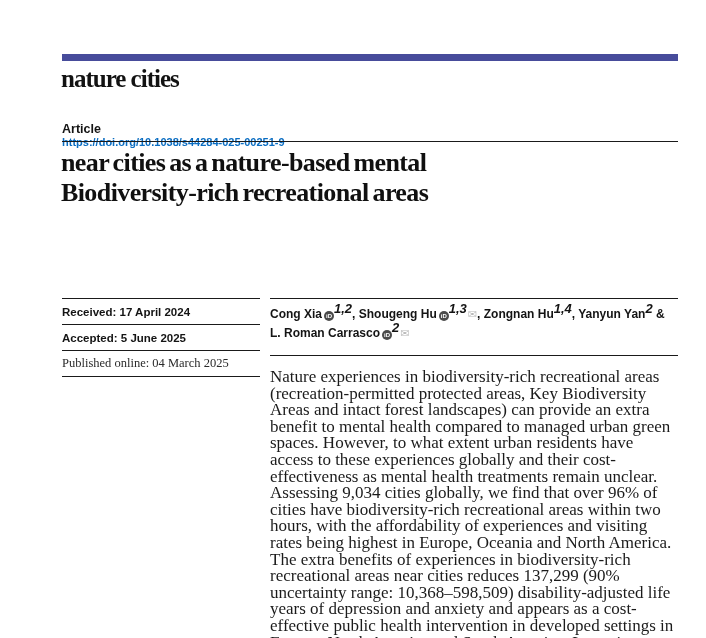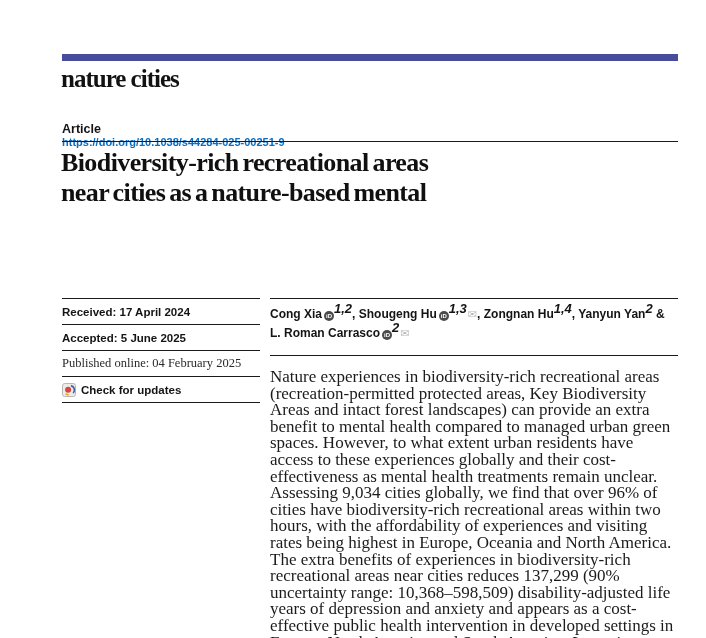--- a/index.html
+++ b/index.html
@@ -169,43 +169,30 @@
   <div class="journal-logo">nature cities</div>
 
   <div class="header-row">
     <span class="article-label">Article</span>
     <a class="doi-link" href="#">https://doi.org/10.1038/s44284-025-00251-9</a>
   </div>
 
   <div class="header-rule"></div>
 
   <h1 class="article-title">
+    <div>near cities as a nature-based mental</div>
     <div>Biodiversity-rich recreational areas</div>
-    <div>near cities as a nature-based mental</div>
   </h1>
 
   <div class="columns">
 
     <div class="left-col">
       <div class="meta-row">Received: 17 April 2024</div>
       <div class="meta-row">Accepted: 5 June 2025</div>
-      <div class="meta-row serif">Published online: 04 February 2025</div>
-      <div class="meta-row">
-        <button class="check-updates-btn">
-          <span class="crossmark-icon">
-            <svg width="14" height="14" viewBox="0 0 14 14" xmlns="http://www.w3.org/2000/svg">
-              <rect x="0.5" y="0.5" width="13" height="13" rx="2.2" fill="#edebe7" stroke="#b9b7b2"></rect>
-              <path d="M9 2.6 a4.6 4.6 0 0 1 2.2 7.6" stroke="#3b66a8" stroke-width="1.7" fill="none"></path>
-              <path d="M3.6 10.6 a4.4 4.4 0 0 0 3.2 1.1" stroke="#e3a72f" stroke-width="1.5" fill="none"></path>
-              <circle cx="6.1" cy="6.7" r="3" fill="#d8453e"></circle>
-            </svg>
-          </span>
-          <span>Check for updates</span>
-        </button>
-      </div>
+      <div class="meta-row serif">Published online: 04 March 2025</div>
     </div>
 
     <div class="gutter"></div>
 
     <div class="right-col">
 
       <div class="authors-block"><span class="author"><span class="author-name">Cong Xia</span><span class="orcid-icon">iD</span><sup class="author-sup">1,2</sup><span>, </span></span><span class="author"><span class="author-name">Shougeng Hu</span><span class="orcid-icon">iD</span><sup class="author-sup">1,3</sup><span class="email-icon">✉</span><span>, </span></span><span class="author"><span class="author-name">Zongnan Hu</span><sup class="author-sup">1,4</sup><span>, </span></span><span class="author"><span class="author-name">Yanyun Yan</span><sup class="author-sup">2</sup><span> &amp; </span></span><span class="author"><span class="author-name">L. Roman Carrasco</span><span class="orcid-icon">iD</span><sup class="author-sup">2</sup><span class="email-icon">✉</span></span></div>
 
       <div class="authors-rule"></div>
 

